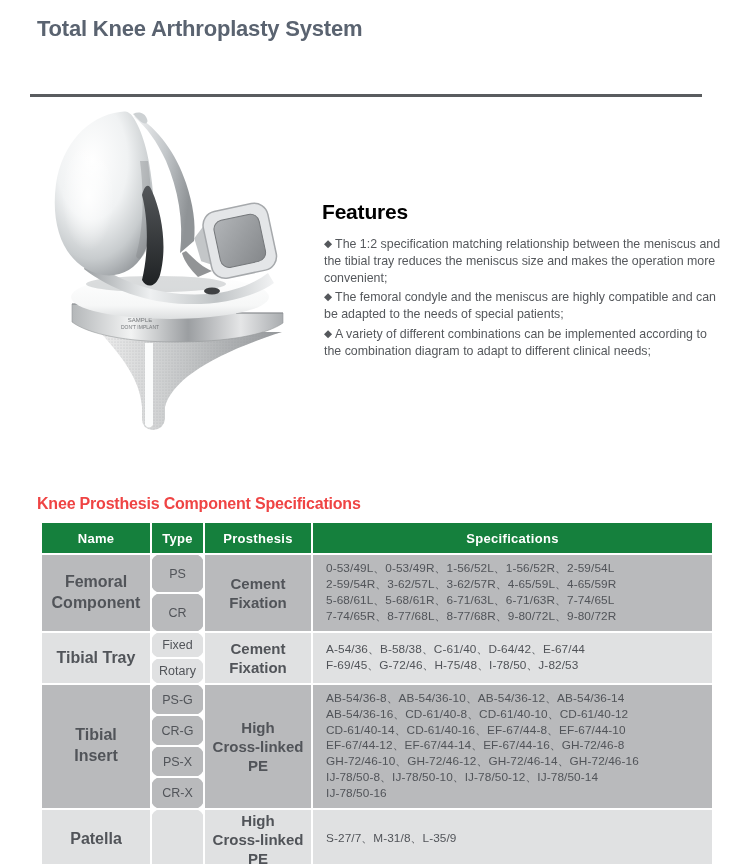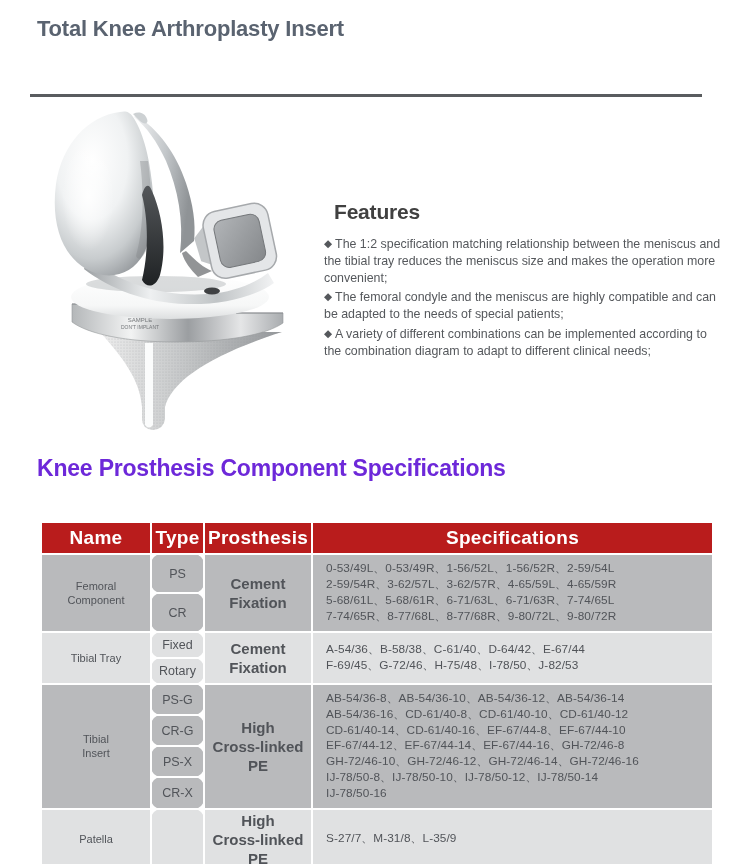--- a/index.html
+++ b/index.html
@@ -12,64 +12,64 @@
   }
   .doc-title{
     position:absolute;left:37px;top:16px;
     font-size:22px;font-weight:bold;color:#5a6370;letter-spacing:-0.2px;
   }
   .title-divider{
     position:absolute;left:30px;top:94px;width:672px;height:3px;background:#595c5f;
   }
   .implant-figure{position:absolute;left:36px;top:101px;width:268px;height:338px;}
   .features{position:absolute;left:322px;top:200px;width:406px;color:#55585c;}
-  .features-heading{font-size:21px;font-weight:bold;color:#404040;margin:0 0 12px 12px;letter-spacing:-0.2px;}
+  .features-heading{font-size:21px;font-weight:bold;color:#000000;margin:0 0 12px 0;letter-spacing:-0.2px;}
   .features-list{list-style:none;margin:0;padding:0;font-size:12.4px;line-height:1.38;}
   .feature-item{margin:2px;}
   .bullet{font-size:10.5px;margin-right:3px;position:relative;top:-1px;color:#55585c;}
   .specs-heading{
-    position:absolute;left:37px;top:455px;
-    font-size:23px;font-weight:bold;color:#6d28d9;letter-spacing:-0.2px;
+    position:absolute;left:37px;top:495px;
+    font-size:16px;font-weight:bold;color:#ef4444;letter-spacing:-0.2px;
   }
   table.spec-table{
     position:absolute;left:40px;top:521px;width:672px;
     border-collapse:collapse;table-layout:fixed;
   }
   .spec-table col.c-name{width:110px;}
   .spec-table col.c-type{width:53px;}
   .spec-table col.c-desc{width:108px;}
   .spec-table col.c-spec{width:401px;}
   .spec-table th{
-    background:#b91c1c;color:#ffffff;font-size:19px;font-weight:bold;
+    background:#15803d;color:#ffffff;font-size:13px;font-weight:bold;
     height:28px;border:2px solid #ffffff;letter-spacing:0.3px;
   }
   .spec-table td{
     border:2px solid #ffffff;color:#515459;
     text-align:center;vertical-align:middle;
   }
   tr.band-a > td{background:#b9babc;}
   tr.band-b > td{background:#e0e1e2;}
   tr.r-fem{height:39px;}
   tr.r-tray{height:26px;}
   tr.r-ins{height:24px;}
   tr.r-pat{height:35px;}
-  td.name{font-weight:normal;font-size:11px;white-space:pre-line;line-height:1.3;}
+  td.name{font-weight:bold;font-size:16px;white-space:pre-line;line-height:1.3;}
   td.type{font-size:12.5px;border-radius:10px;}
   td.desc{font-weight:bold;font-size:15px;white-space:pre-line;line-height:1.28;}
   td.specs{
     text-align:left;font-size:11.8px;padding:6px 8px 6px 13px;
     white-space:pre-line;line-height:1.34;letter-spacing:0.1px;margin-left:18px;
   }
 </style>
 </head>
 <body>
 
 <div class="page">
 
-  <div class="doc-title">Total Knee Arthroplasty Insert</div>
+  <div class="doc-title">Total Knee Arthroplasty System</div>
   <div class="title-divider"></div>
 
   <svg class="implant-figure" viewBox="0 0 268 338" xmlns="http://www.w3.org/2000/svg">
     <defs>
       <radialGradient id="gLobe" cx="38%" cy="30%" r="80%">
         <stop offset="0%" stop-color="#ffffff"></stop>
         <stop offset="45%" stop-color="#f0f2f3"></stop>
         <stop offset="75%" stop-color="#c8ccce"></stop>
         <stop offset="100%" stop-color="#8f9397"></stop>
       </radialGradient>

